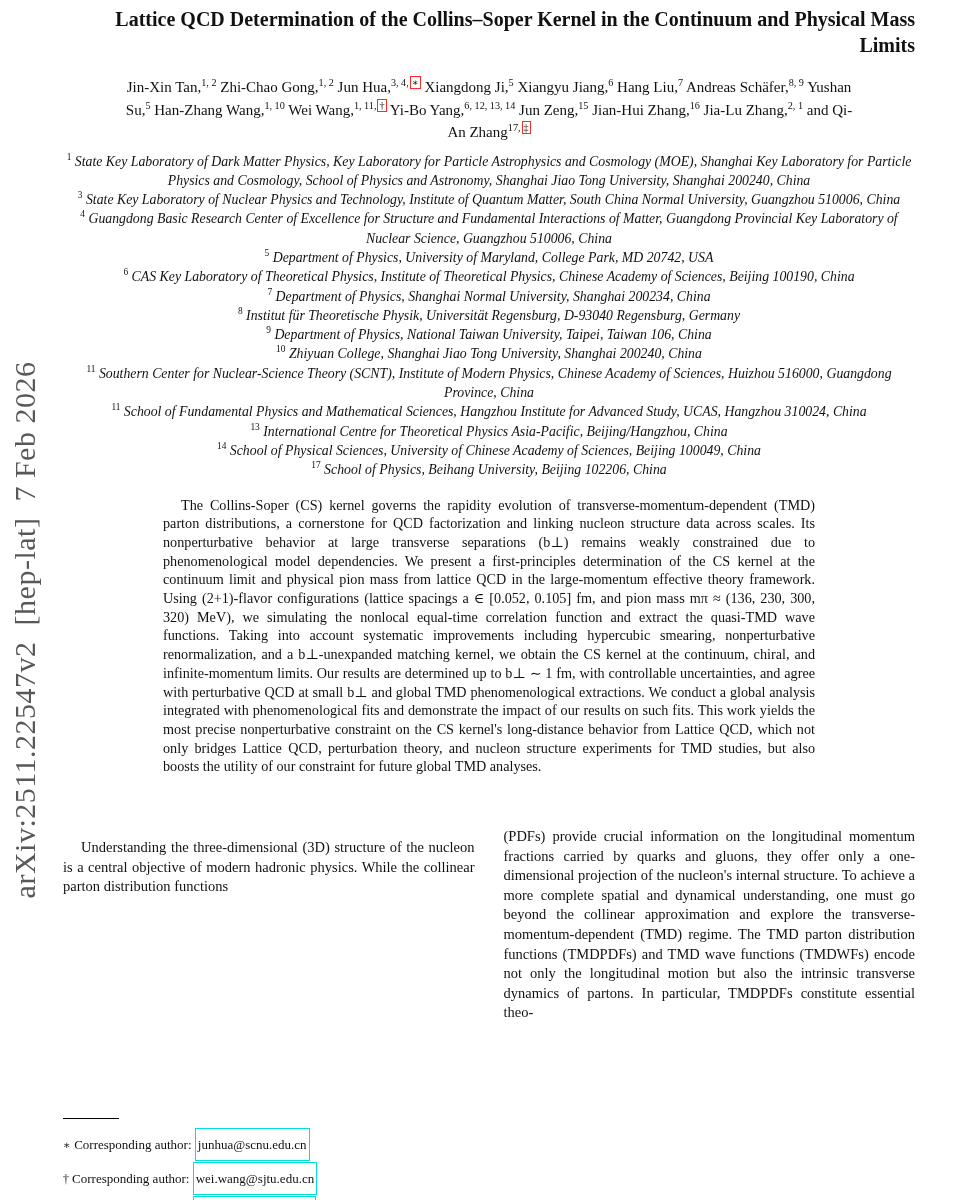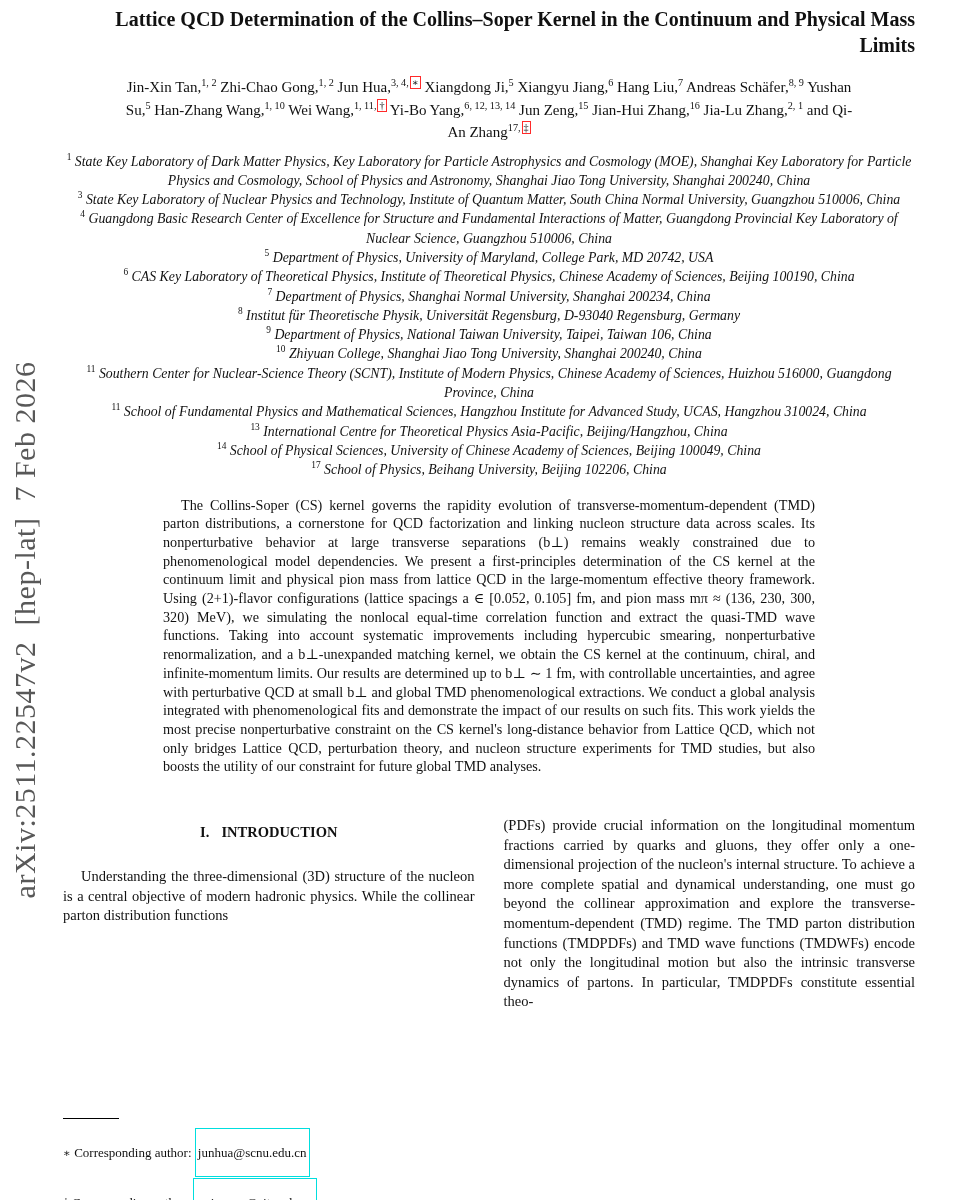--- a/index.html
+++ b/index.html
@@ -84,21 +84,21 @@
     margin-bottom: 0;
   }
   .section-heading .sec-num { margin-right: 12px; }
   .col p {
     margin-top: 26px;
     text-align: justify;
     text-indent: 18px;
     font-size: 14.5px;
     line-height: 19.6px;
   }
-  .col.right p { margin-top: 4px; text-indent: 0; }
+  .col.right p { margin-top: 15px; text-indent: 0; }
   .footnote-block {
     position: absolute;
     left: 63px;
     top: 1118px;
     width: 430px;
     font-size: 13px;
     line-height: 18.5px;
   }
   .footnote-rule {
     width: 56px;
@@ -107,21 +107,21 @@
   }
   .footnote {
     padding-left: 13px;
     text-indent: -13px;
     margin-bottom: 1px;
   }
   .fn-marker { font-size: 90%; }
   .email-box {
     display: inline-block;
     border: 1.5px solid #00dede;
-    padding: 16px 2px;
+    padding: 8px 2px;
     text-indent: 0;
     line-height: 15px;
     cursor: pointer;
   }
 </style>
 </head>
 <body>
 
 <div class="page">
 
@@ -147,23 +147,20 @@
         <div class="affiliation"><sup>11</sup> School of Fundamental Physics and Mathematical Sciences, Hangzhou Institute for Advanced Study, UCAS, Hangzhou 310024, China</div>
         <div class="affiliation"><sup>13</sup> International Centre for Theoretical Physics Asia-Pacific, Beijing/Hangzhou, China</div>
         <div class="affiliation"><sup>14</sup> School of Physical Sciences, University of Chinese Academy of Sciences, Beijing 100049, China</div>
         <div class="affiliation"><sup>17</sup> School of Physics, Beihang University, Beijing 102206, China</div>
       </div>
 
     <p class="abstract">The Collins-Soper (CS) kernel governs the rapidity evolution of transverse-momentum-dependent (TMD) parton distributions, a cornerstone for QCD factorization and linking nucleon structure data across scales. Its nonperturbative behavior at large transverse separations (b⊥) remains weakly constrained due to phenomenological model dependencies. We present a first-principles determination of the CS kernel at the continuum limit and physical pion mass from lattice QCD in the large-momentum effective theory framework. Using (2+1)-flavor configurations (lattice spacings a ∈ [0.052, 0.105] fm, and pion mass mπ ≈ (136, 230, 300, 320) MeV), we simulating the nonlocal equal-time correlation function and extract the quasi-TMD wave functions. Taking into account systematic improvements including hypercubic smearing, nonperturbative renormalization, and a b⊥-unexpanded matching kernel, we obtain the CS kernel at the continuum, chiral, and infinite-momentum limits. Our results are determined up to b⊥ ∼ 1 fm, with controllable uncertainties, and agree with perturbative QCD at small b⊥ and global TMD phenomenological extractions. We conduct a global analysis integrated with phenomenological fits and demonstrate the impact of our results on such fits. This work yields the most precise nonperturbative constraint on the CS kernel's long-distance behavior from Lattice QCD, which not only bridges Lattice QCD, perturbation theory, and nucleon structure experiments for TMD studies, but also boosts the utility of our constraint for future global TMD analyses.</p>
 
     <div class="columns">
       <div class="col left">
-        <h2 class="section-heading">
-          <span class="sec-num">I.</span><span>INTRODUCTION</span>
-        </h2>
         <p>Understanding the three-dimensional (3D) structure of the nucleon is a central objective of modern hadronic physics. While the collinear parton distribution functions</p>
       </div>
       <div class="col right">
         <p>(PDFs) provide crucial information on the longitudinal momentum fractions carried by quarks and gluons, they offer only a one-dimensional projection of the nucleon's internal structure. To achieve a more complete spatial and dynamical understanding, one must go beyond the collinear approximation and explore the transverse-momentum-dependent (TMD) regime. The TMD parton distribution functions (TMDPDFs) and TMD wave functions (TMDWFs) encode not only the longitudinal motion but also the intrinsic transverse dynamics of partons. In particular, TMDPDFs constitute essential theo-</p>
       </div>
     </div>
 
   </div>
 
   <div class="footnote-block">

